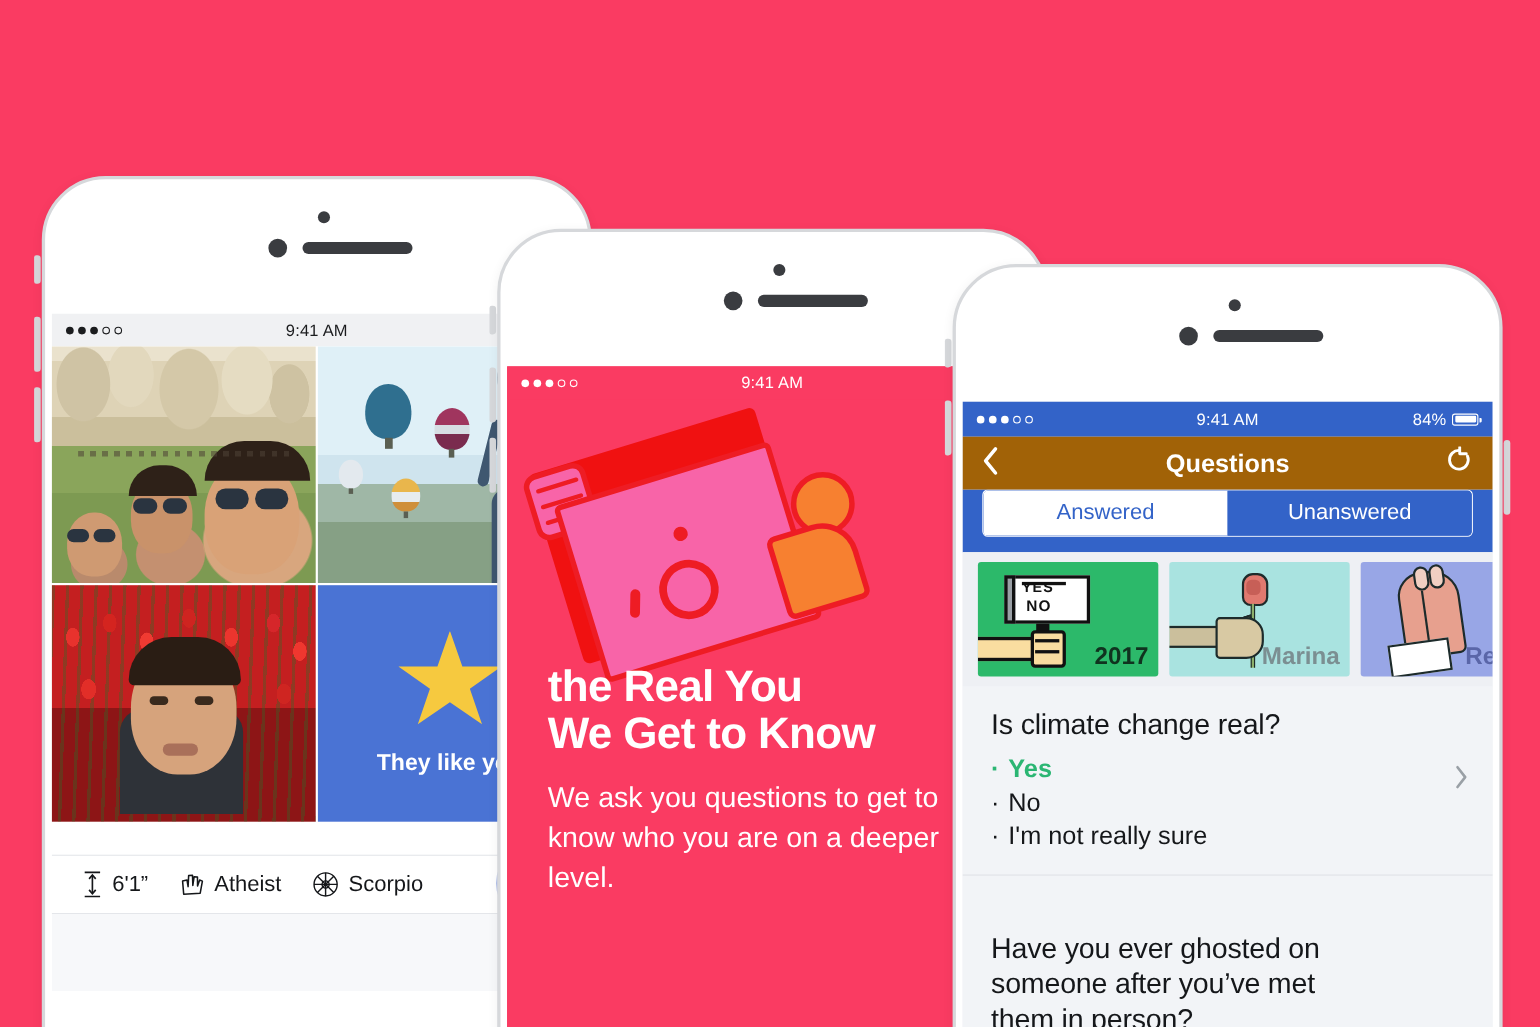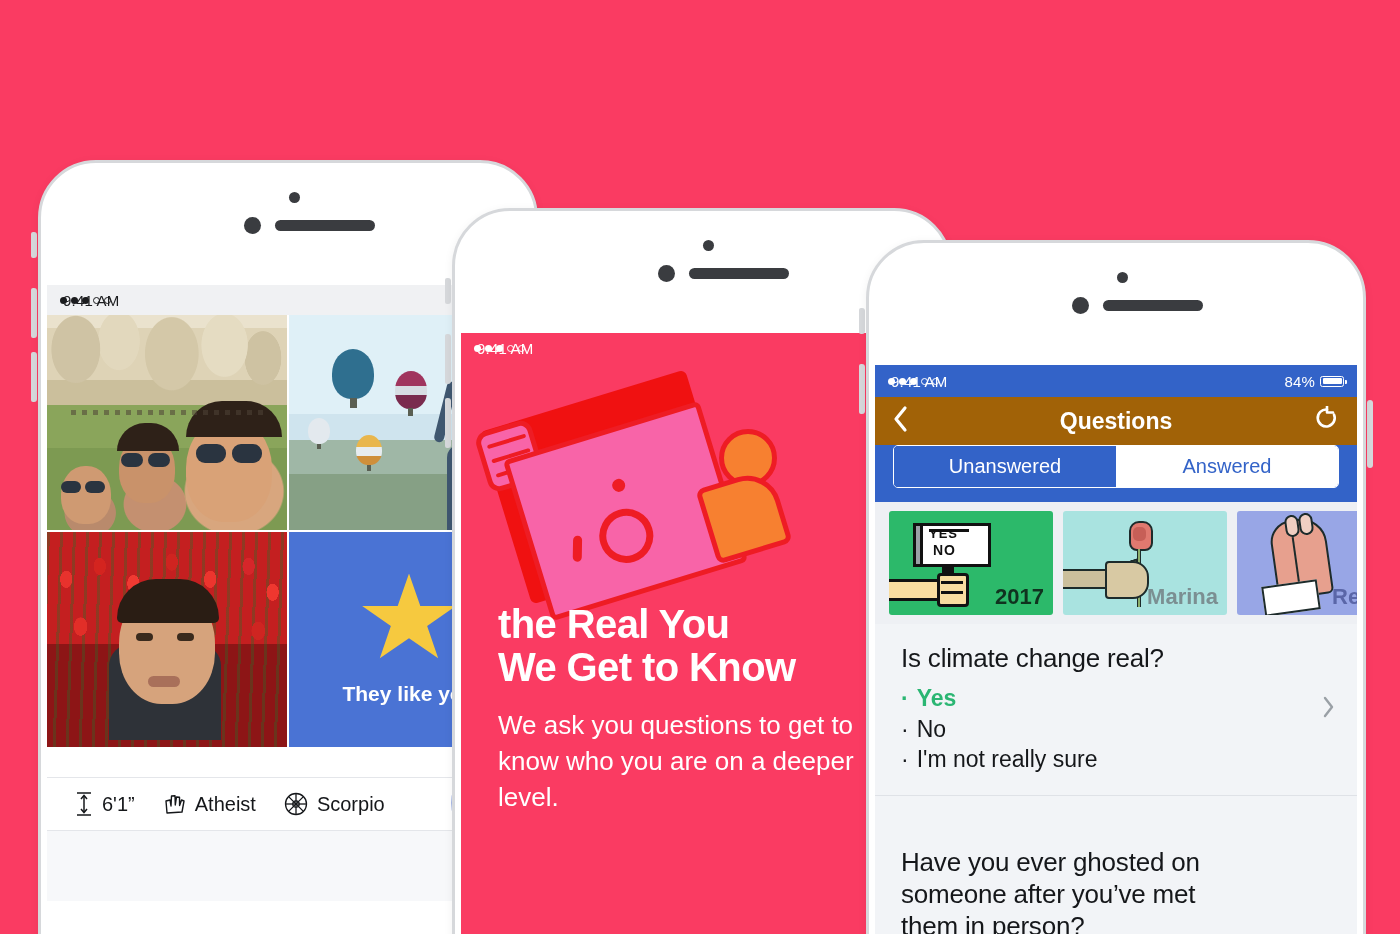--- a/index.html
+++ b/index.html
@@ -41,21 +41,21 @@
   .screen { position: absolute; overflow: hidden; background: #fff; }
 
   
   .statusbar {
     display: flex; align-items: center; justify-content: space-between;
     padding: 0 13px; font-size: 15px; font-weight: 500; letter-spacing: .2px;
     height: 100%;
   }
   .sb-dots { display: flex; gap: 4px; align-items: center; }
   .sb-dots i { width: 7px; height: 7px; border-radius: 50%; display: block; }
-  .sb-time { position: absolute; left: 16px; right: 0; text-align: left; pointer-events: none; }
+  .sb-time { position: absolute; left: 0; right: 0; text-align: center; pointer-events: none; }
   .sb-right { display: flex; align-items: center; gap: 5px; }
   .batt {
     width: 24px; height: 11px; border: 1.5px solid currentColor; border-radius: 2.5px;
     position: relative; display: inline-block;
   }
   .batt::after {
     content: ""; position: absolute; right: -4px; top: 3px; width: 2px; height: 4px;
     background: currentColor; border-radius: 0 1px 1px 0;
   }
   .batt i { position: absolute; inset: 1.5px; background: currentColor; border-radius: 1px; }
@@ -437,22 +437,22 @@
           <span class="nav-ico" style="margin-left:auto;">
             <svg width="24" height="26" viewBox="0 0 24 26">
               <path d="M19 8.5 A8.5 8.5 0 1 1 12 3.5" fill="none" stroke="#fff" stroke-width="2.6" stroke-linecap="round"></path>
               <polyline points="12,0.5 12,6.5 18,6.5" fill="none" stroke="#fff" stroke-width="2.6" stroke-linecap="round" stroke-linejoin="round"></polyline>
             </svg>
           </span>
         </div>
 
         <div class="seg">
           <div class="seg-wrap">
+            <div class="seg-btn on">Answered</div>
             <div class="seg-btn off">Unanswered</div>
-            <div class="seg-btn on">Answered</div>
           </div>
         </div>
 
         <div class="cat-row">
           <div class="cat" style="background:#2cb96a;">
 
             <div style="position:absolute;left:30px;top:12px;width:72px;height:44px;background:#fff;border:3px solid #111;"></div>
             <div style="position:absolute;left:24px;top:12px;width:10px;height:44px;background:#9aa0a6;border:3px solid #111;"></div>
             <div style="position:absolute;left:40px;top:18px;width:40px;height:3px;background:#111;"></div>
             <div style="position:absolute;left:40px;top:15px;font-size:13px;font-weight:700;color:#111;letter-spacing:1px;">YES</div>

